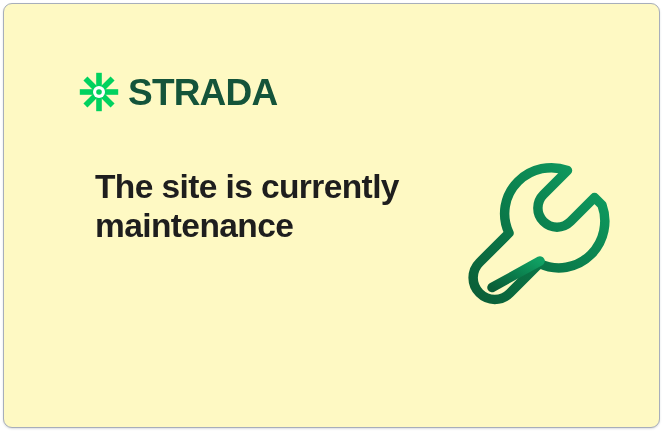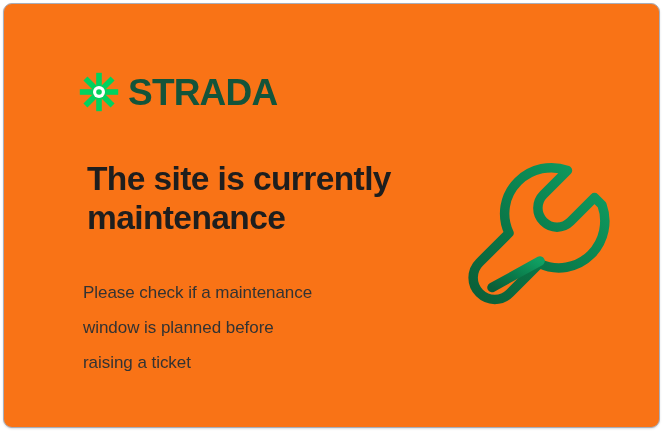--- a/index.html
+++ b/index.html
@@ -15,21 +15,21 @@
     overflow: hidden;
   }
 
   
   .card {
     position: absolute;
     left: 3px;
     top: 3px;
     width: 657px;
     height: 425px;
-    background: #f97316;
+    background: #fef9c3;
     border: 1px solid #a7aebb;
     border-radius: 9px;
     box-sizing: border-box;
     box-shadow: 0 1px 2px rgba(60,70,90,0.18);
     overflow: hidden;
   }
 
   
   .brand {
     position: absolute;
@@ -55,21 +55,21 @@
   }
 
   
   .copy {
     position: absolute;
     left: 79px;
     top: 152px;
     width: 340px;
   }
   .headline {
-    margin: 4px;
+    margin: 12px;
     font-size: 33.5px;
     font-weight: bold;
     line-height: 1.16;
     letter-spacing: -0.6px;
     color: #1e1e1e;
   }
   .headline .ln {
     display: block;
   }
   .body-copy {
@@ -117,25 +117,20 @@
       </g>
     </svg>
     <span class="brand-word">STRADA</span>
   </div>
 
   <div class="copy">
     <h1 class="headline">
       <span class="ln">The site is currently</span>
       <span class="ln">maintenance</span>
     </h1>
-    <p class="body-copy">
-      <span class="ln">Please check if a maintenance</span>
-      <span class="ln">window is planned before</span>
-      <span class="ln">raising a ticket</span>
-    </p>
   </div>
 
   <svg class="wrench" viewBox="0 0 160 160" aria-hidden="true">
     <defs>
       <linearGradient id="wrenchGrad" x1="0" y1="1" x2="1" y2="0">
         <stop offset="0%" stop-color="#0b5e37"></stop>
         <stop offset="45%" stop-color="#0a7a4a"></stop>
         <stop offset="100%" stop-color="#10a063"></stop>
       </linearGradient>
     </defs>

